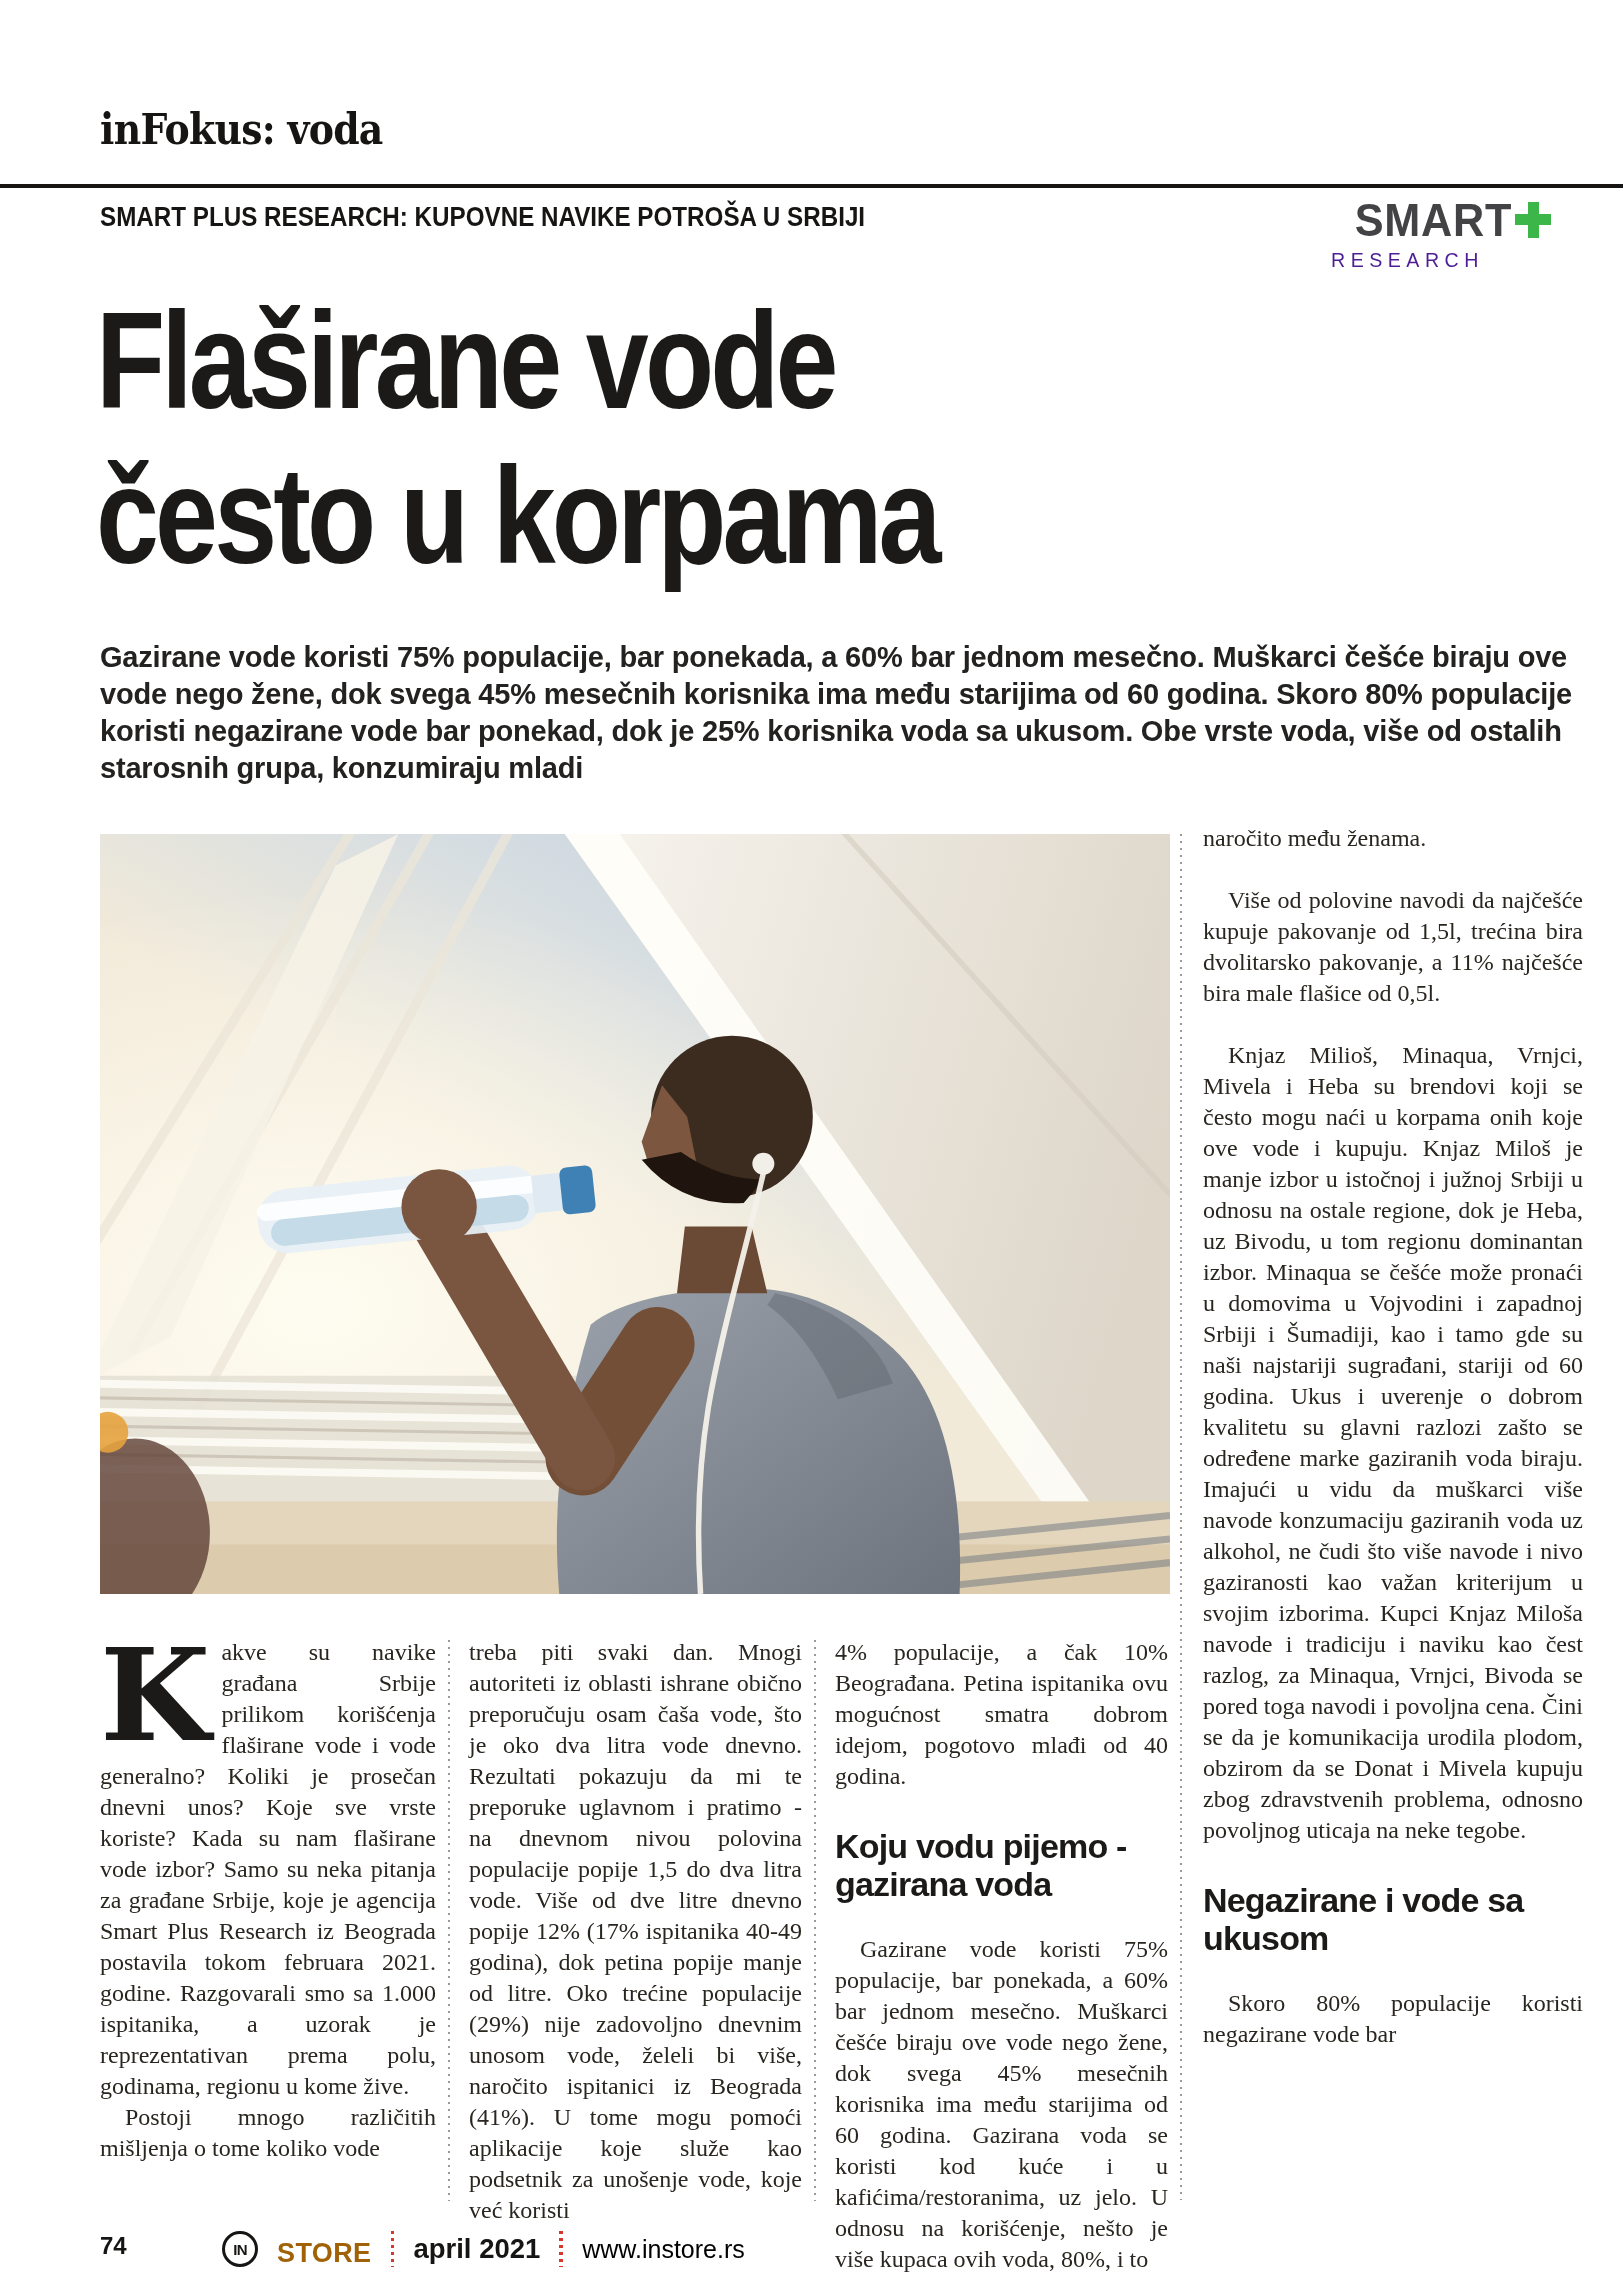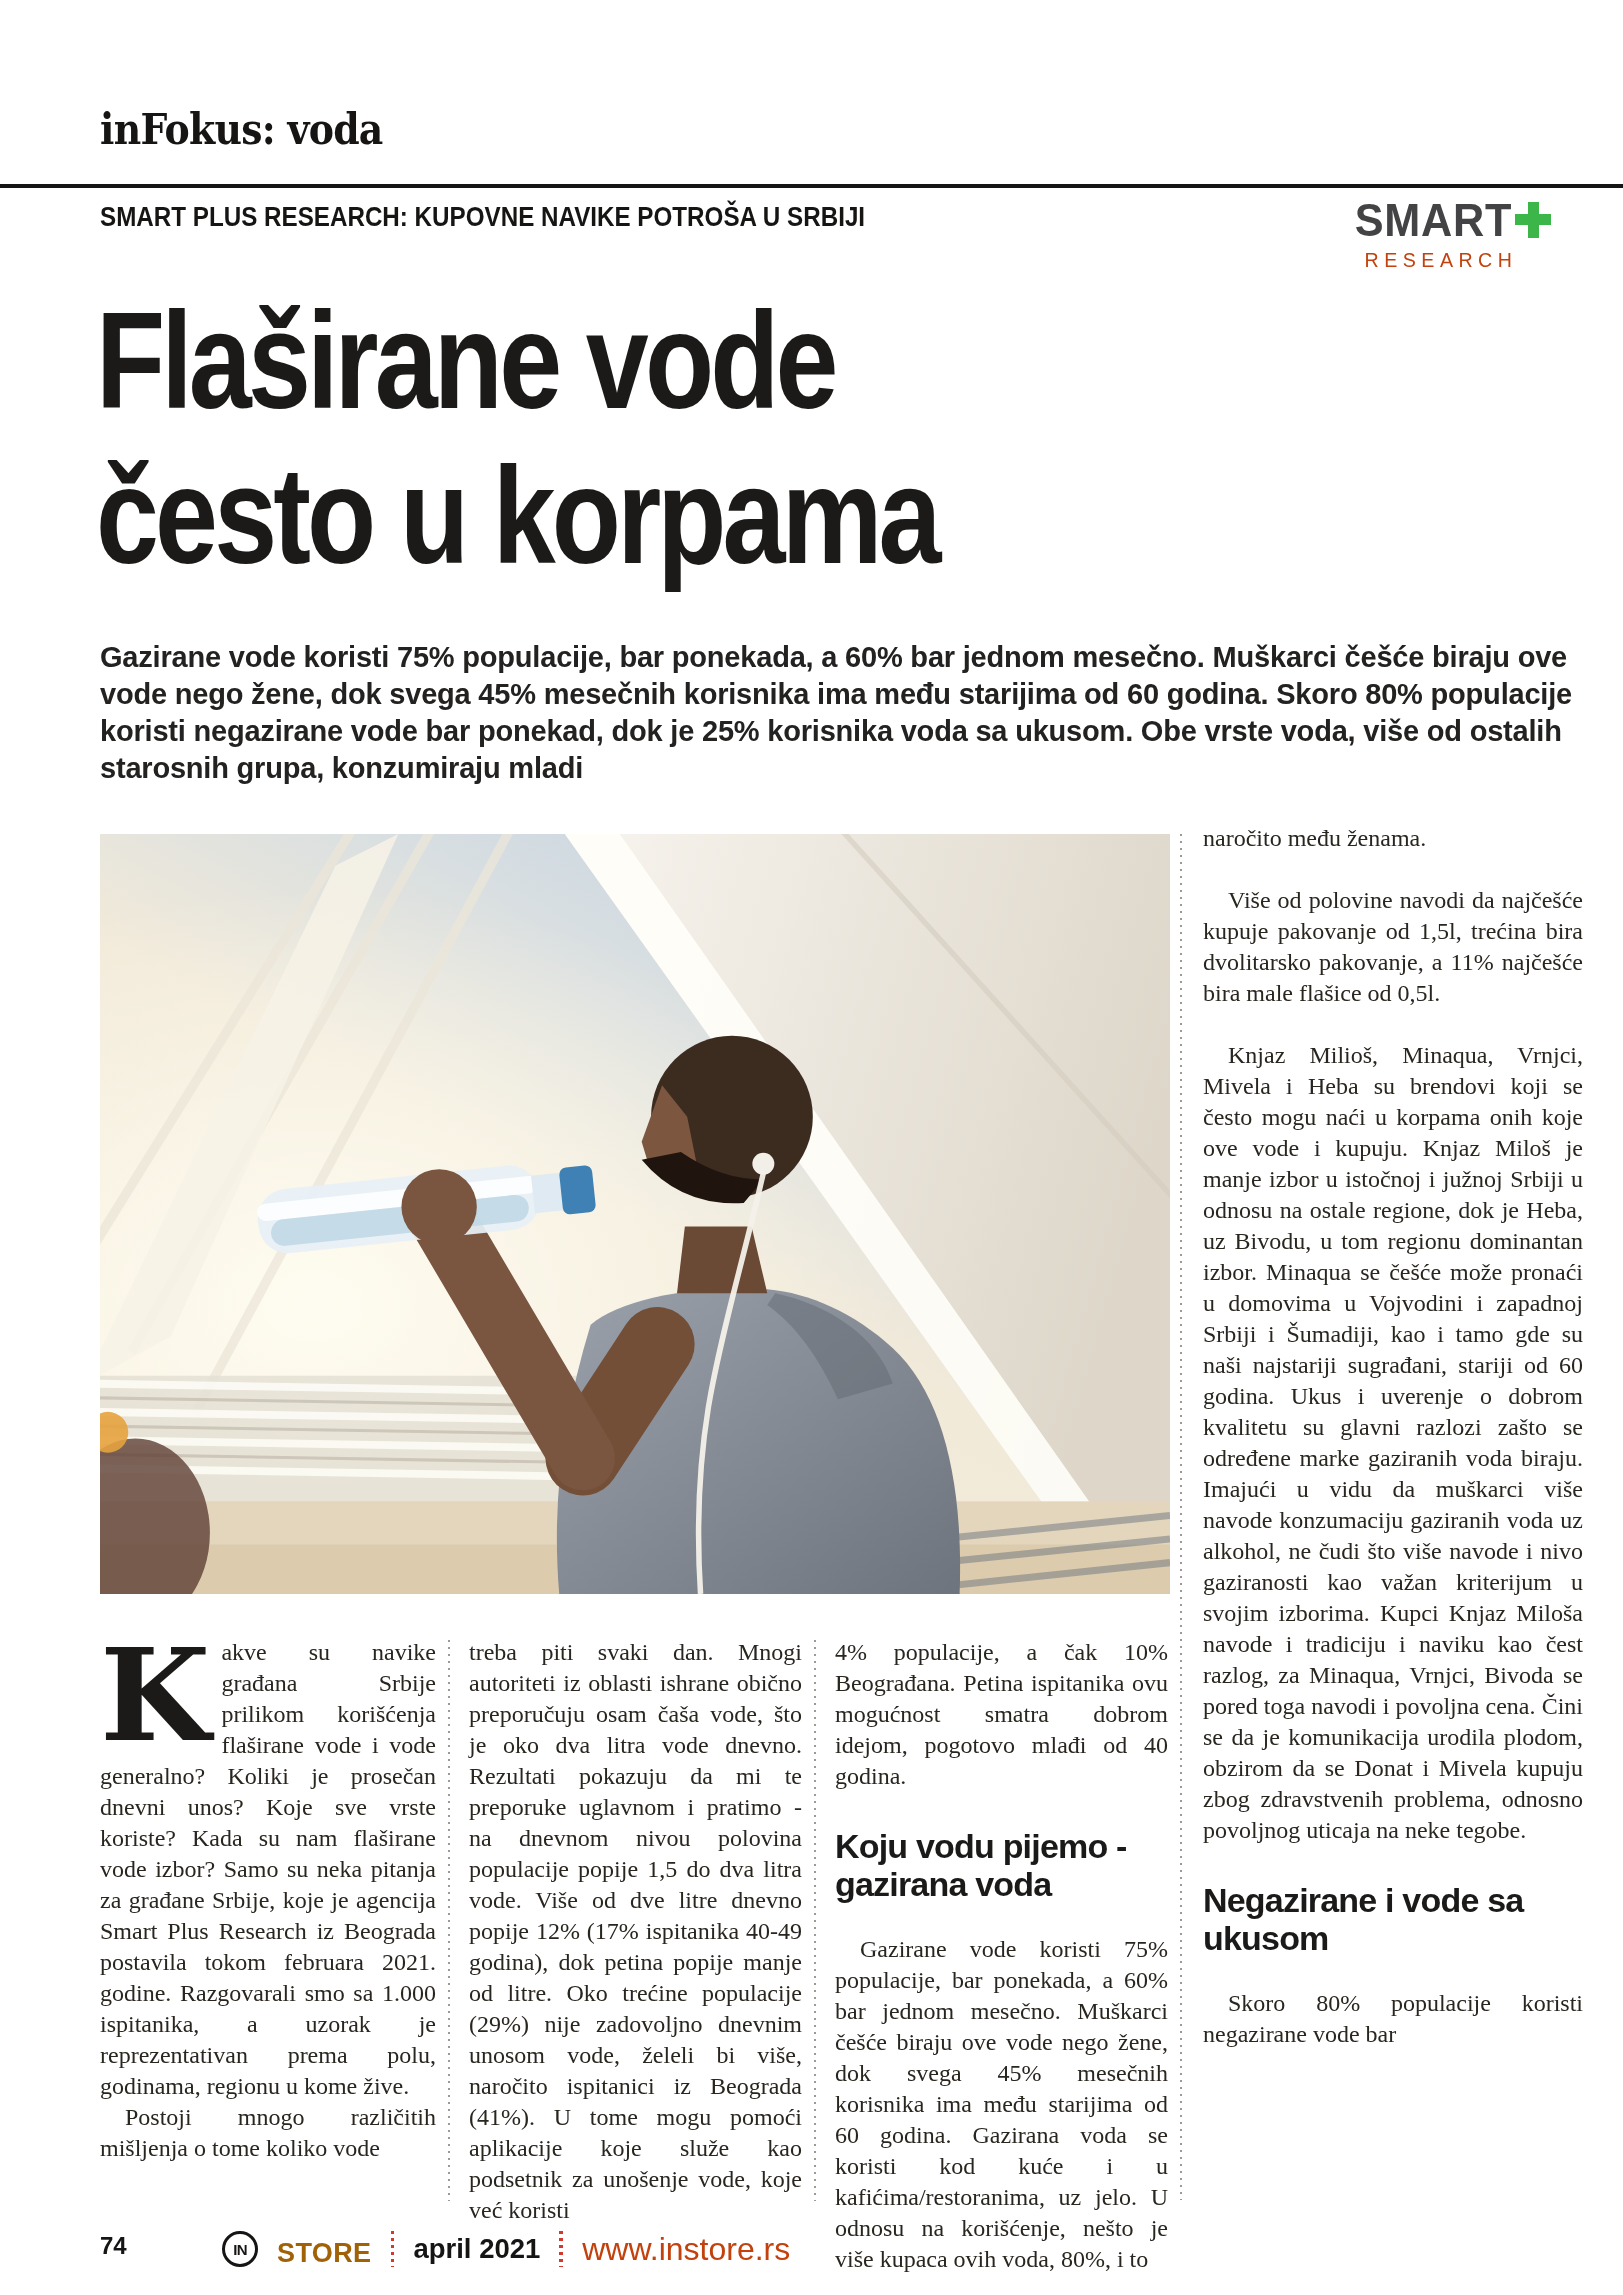--- a/index.html
+++ b/index.html
@@ -15,22 +15,22 @@
     transform:scaleX(0.88);transform-origin:0 0;white-space:nowrap;color:#171513;}
 
   
   .logo{position:absolute;left:1331px;top:192px;width:220px;}
   .logo-top{display:flex;align-items:center;justify-content:flex-end;gap:3px;}
   .logo-word{font-weight:800;font-size:47px;letter-spacing:0.8px;color:#434244;
     transform:scaleX(0.92);transform-origin:100% 50%;white-space:nowrap;}
   .plus-icon{position:relative;display:inline-block;width:36px;height:36px;flex:0 0 auto;}
   .plus-icon::before{content:"";position:absolute;left:0;top:12.6px;width:36px;height:11px;background:#3cb549;}
   .plus-icon::after{content:"";position:absolute;left:12.6px;top:0;width:11px;height:36px;background:#3cb549;}
-  .logo-research{margin-top:2.4px;text-align:center;font-size:19.6px;letter-spacing:5.5px;
-    color:#c2410c;font-weight:400;white-space:nowrap;}
+  .logo-research{margin-top:2.4px;text-align:left;font-size:19.6px;letter-spacing:5.5px;
+    color:#4c1d95;font-weight:400;white-space:nowrap;}
 
   
   .headline{position:absolute;left:96px;top:283px;}
   .headline div{font-weight:800;font-size:138px;line-height:155px;letter-spacing:-4.7px;
     transform:scaleX(0.82);transform-origin:0 0;white-space:nowrap;color:#1b1a18;}
 
   
   .intro{position:absolute;left:100px;top:639px;width:1488px;font-weight:700;
     font-size:29px;line-height:37px;letter-spacing:-0.2px;color:#242220;}
 
@@ -65,21 +65,21 @@
   
   .footer-num{position:absolute;left:100px;top:2232px;font-weight:800;font-size:24px;color:#171513;}
   .footer-brand{position:absolute;left:222px;top:2229px;display:flex;align-items:center;gap:19px;}
   .in-circle{width:36px;height:36px;border-radius:50%;border:3.1px solid #171513;box-sizing:border-box;
     display:flex;align-items:center;justify-content:center;font-weight:800;font-size:15px;
     letter-spacing:-0.8px;color:#171513;}
   .store{font-weight:800;font-size:27px;letter-spacing:0.4px;color:#a16207;margin-top:9px;}
   .rdots{width:3.9px;height:36px;
     background-image:repeating-linear-gradient(to bottom,#d6372c 0px,#d6372c 3.1px,transparent 3.1px,transparent 7px);}
   .issue{font-weight:700;font-size:27.5px;color:#171513;}
-  .website{font-weight:400;font-size:32px;color:#c2410c;}
+  .website{font-weight:400;font-size:25px;color:#000000;}
 </style>
 </head>
 <body>
 
 <div class="page">
 
   <div class="section-label">inFokus: voda</div>
   <div class="rule"></div>
   <div class="kicker">SMART PLUS RESEARCH: KUPOVNE NAVIKE POTROŠA U SRBIJI</div>
 

